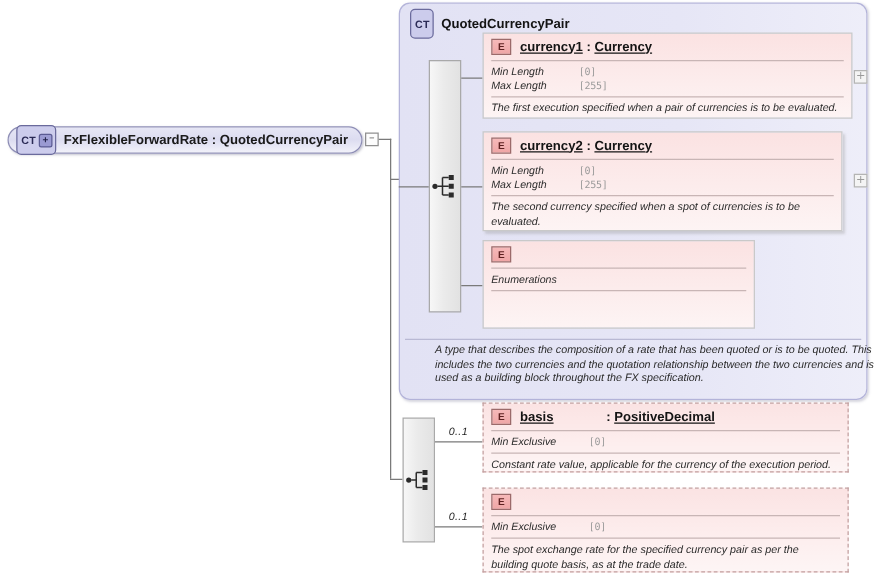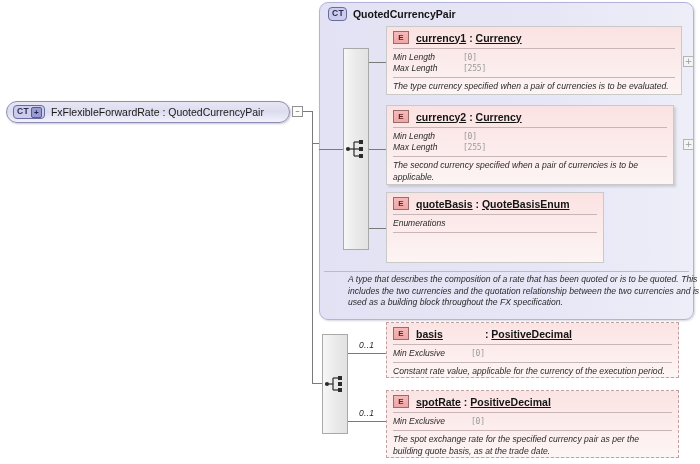--- a/index.html
+++ b/index.html
@@ -22,36 +22,36 @@
     position:absolute;
     display:flex;align-items:center;gap:6px;
     box-sizing:border-box;
     padding:0 10px 0 6px;
     border:1px solid #8d8db5;
     border-radius:13px;
     background:linear-gradient(to bottom,#e6e6f5 0%,#dcdcf0 48%,#f2f2fa 100%);
     box-shadow:1px 1px 2px rgba(90,90,120,.35);
   }
   .badge{
-    display:inline-flex;align-items:flex-start;
+    display:inline-flex;align-items:center;
     border:1px solid #6a6a9c;
     border-radius:4px;
     background:#ccccec;
     color:#2a2a55;
     font-size:8.5px;font-weight:bold;letter-spacing:.3px;
     padding:1px 2px 1px 3px;line-height:1;
-    height:14px;box-sizing:border-box;
+    height:24px;box-sizing:border-box;
   }
   .badge .pm{
     display:inline-flex;align-items:center;justify-content:center;
     width:9px;height:9px;margin-left:2px;
     background:#9a9ad2;border:1px solid #5a5a92;border-radius:2px;
     color:#22224a;font-size:8px;line-height:1;font-weight:bold;
   }
-  .root-label{font-size:10.5px;font-weight:normal;color:#1a1a1a;white-space:nowrap;}
+  .root-label{font-size:10.5px;font-weight:bold;color:#1a1a1a;white-space:nowrap;}
 
   
   .toggle{
     position:absolute;width:11px;height:11px;box-sizing:border-box;
     border:1px solid #909090;background:#fdfdfd;
     display:flex;align-items:center;justify-content:center;
     font-size:9px;line-height:1;color:#666;font-family:"DejaVu Sans",sans-serif;
   }
   .toggle.plus{border-color:#b4b4b4;color:#9a9a9a;background:#f4f4f4;}
 
@@ -190,21 +190,21 @@
       <div class="facet-row">
         <span class="facet-k">Min Length</span>
         <span class="facet-v">[0]</span>
       </div>
       <div class="facet-row">
         <span class="facet-k">Max Length</span>
         <span class="facet-v">[255]</span>
       </div>
     </div>
     <div class="rule"></div>
-    <div class="doc">The type currency specified when a pair of currencies is to be evaluated.</div>
+    <div class="doc">The first execution specified when a pair of currencies is to be evaluated.</div>
   </div>
   <div class="toggle plus" style="left:683px;top:56px;">
     <span>+</span>
   </div>
 
   <div class="el shadow" style="left:386px;top:105px;width:288px;height:80px;">
     <div class="el-head">
       <span class="e-badge">E</span>
       <span class="el-name">
         <span class="nm">currency2</span>
@@ -217,34 +217,29 @@
       <div class="facet-row">
         <span class="facet-k">Min Length</span>
         <span class="facet-v">[0]</span>
       </div>
       <div class="facet-row">
         <span class="facet-k">Max Length</span>
         <span class="facet-v">[255]</span>
       </div>
     </div>
     <div class="rule"></div>
-    <div class="doc" style="width:268px;">The second currency specified when a pair of currencies is to be applicable.</div>
+    <div class="doc" style="width:268px;">The second currency specified when a spot of currencies is to be evaluated.</div>
   </div>
   <div class="toggle plus" style="left:683px;top:139px;">
     <span>+</span>
   </div>
 
   <div class="el" style="left:386px;top:192px;width:218px;height:71px;">
     <div class="el-head">
       <span class="e-badge">E</span>
-      <span class="el-name">
-        <span class="nm">quoteBasis</span>
-        <span class="sep">:</span>
-        <span class="nm">QuoteBasisEnum</span>
-      </span>
     </div>
     <div class="rule"></div>
     <div class="facets">
       <div class="facet-row">
         <span class="facet-k">Enumerations</span>
       </div>
     </div>
     <div class="rule"></div>
   </div>
 
@@ -283,25 +278,20 @@
         <span class="facet-v">[0]</span>
       </div>
     </div>
     <div class="rule"></div>
     <div class="doc">Constant rate value, applicable for the currency of the execution period.</div>
   </div>
 
   <div class="el opt" style="left:386px;top:390px;width:293px;height:68px;">
     <div class="el-head">
       <span class="e-badge">E</span>
-      <span class="el-name">
-        <span class="nm">spotRate</span>
-        <span class="sep">:</span>
-        <span class="nm">PositiveDecimal</span>
-      </span>
     </div>
     <div class="rule"></div>
     <div class="facets">
       <div class="facet-row">
         <span class="facet-k" style="width:78px;flex:0 0 78px;">Min Exclusive</span>
         <span class="facet-v">[0]</span>
       </div>
     </div>
     <div class="rule"></div>
     <div class="doc" style="width:268px;">The spot exchange rate for the specified currency pair as per the building quote basis, as at the trade date.</div>

